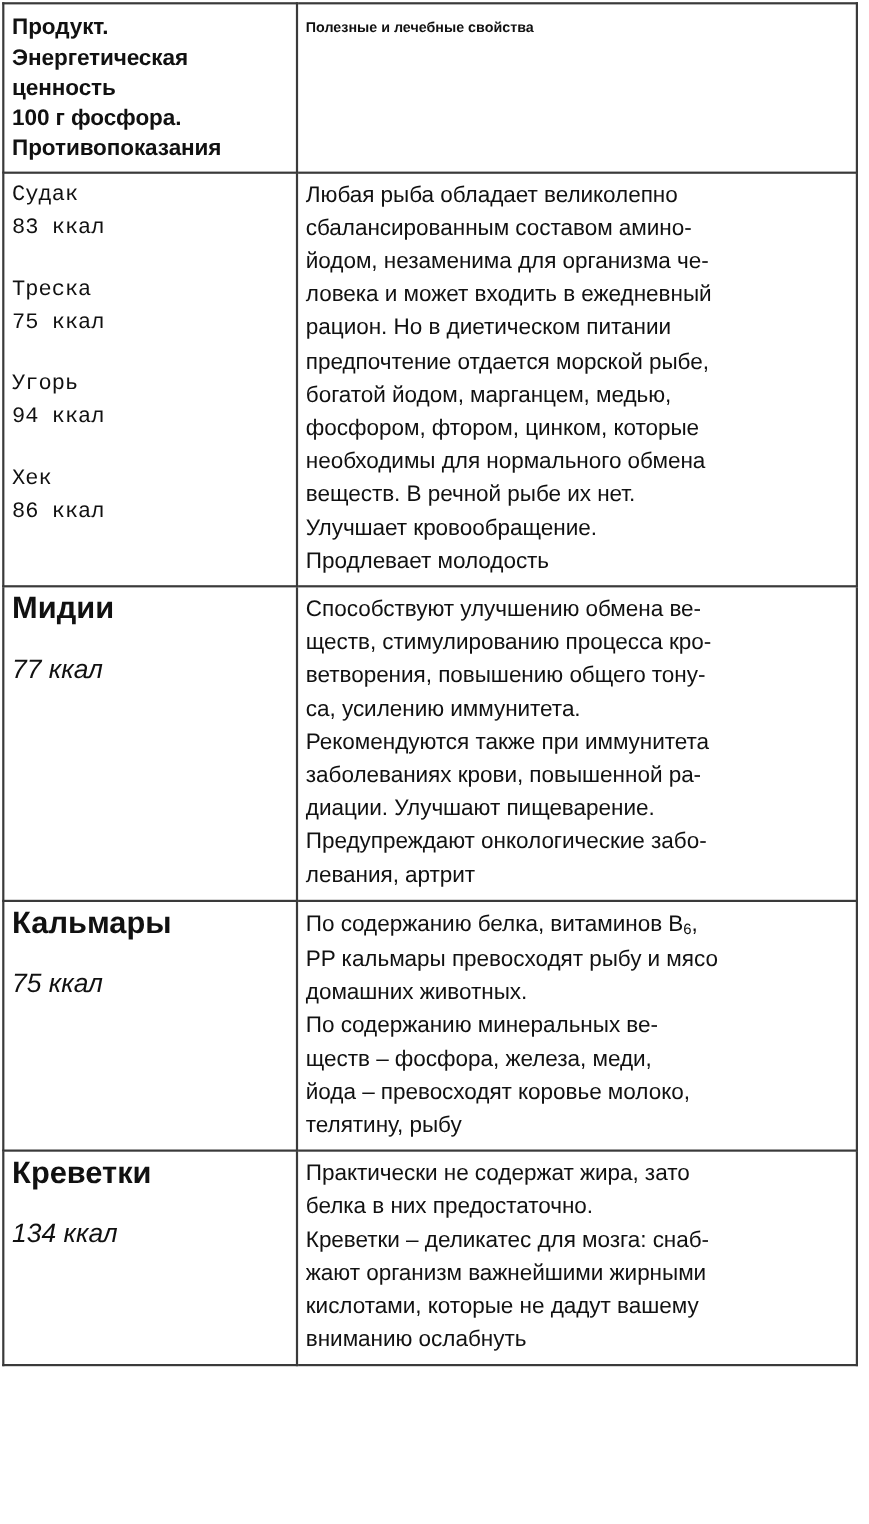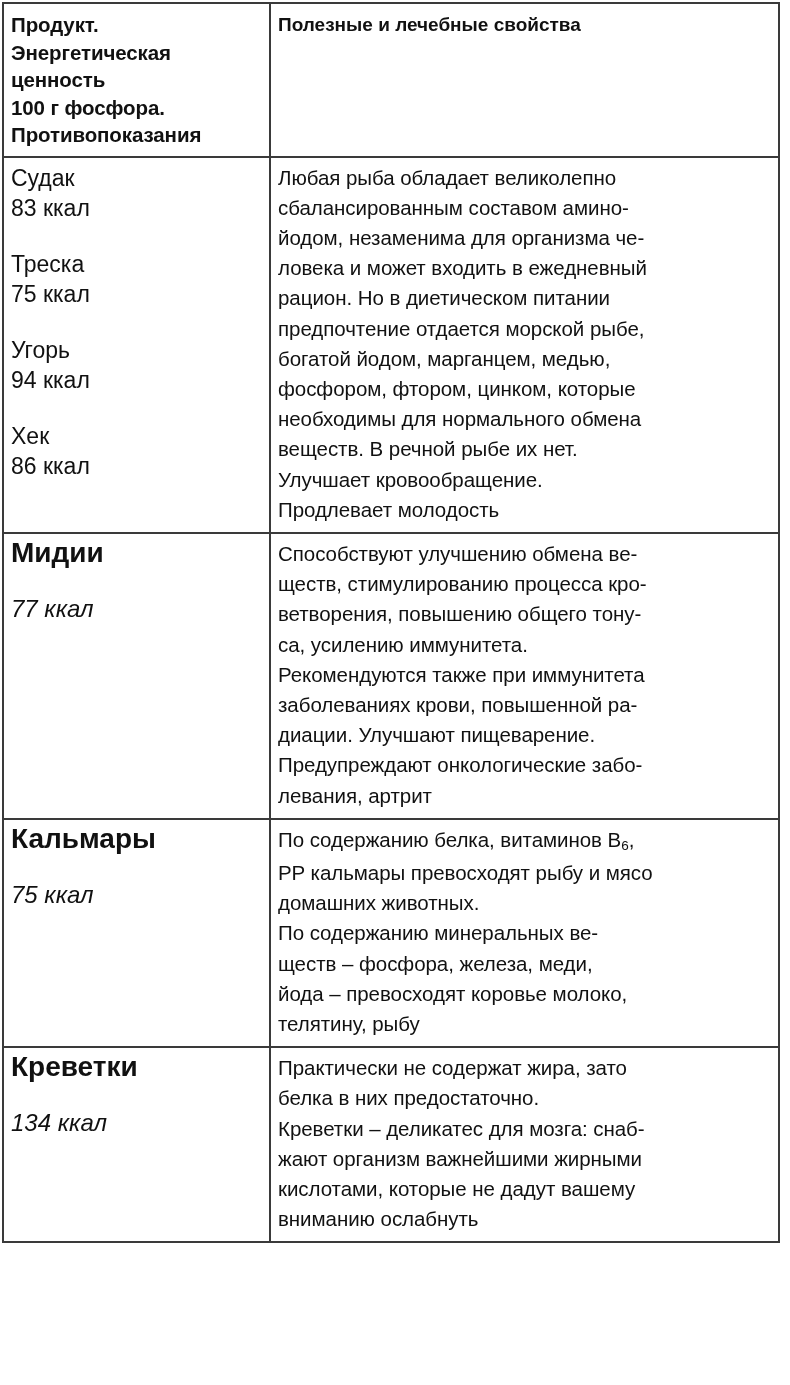--- a/index.html
+++ b/index.html
@@ -46,27 +46,27 @@
     font-weight: bold;
     font-size: 20.5px;
     line-height: 27.5px;
     letter-spacing: -0.1px;
     padding-top: 7px !important;
   }
   .hdr-cell .ln { display: block; white-space: pre; }
 
   .hdr-props {
     font-weight: bold;
-    font-size: 19px;
+    font-size: 13px;
     line-height: 27.5px;
     padding-top: 7px !important;
   }
 
   
-  .fish-list { font-size: 23px; line-height: 30px; }
+  .fish-list { font-size: 20px; line-height: 30px; font-family: Liberation Mono, monospace; }
   .fish-item { margin-bottom: 26px; }
   .fish-item:last-child { margin-bottom: 0; }
   .fish-item .nm,
   .fish-item .kc { display: block; white-space: pre; }
 
   
   .prose {
     font-size: 20.5px;
     line-height: 30.2px;
     letter-spacing: -0.05px;

